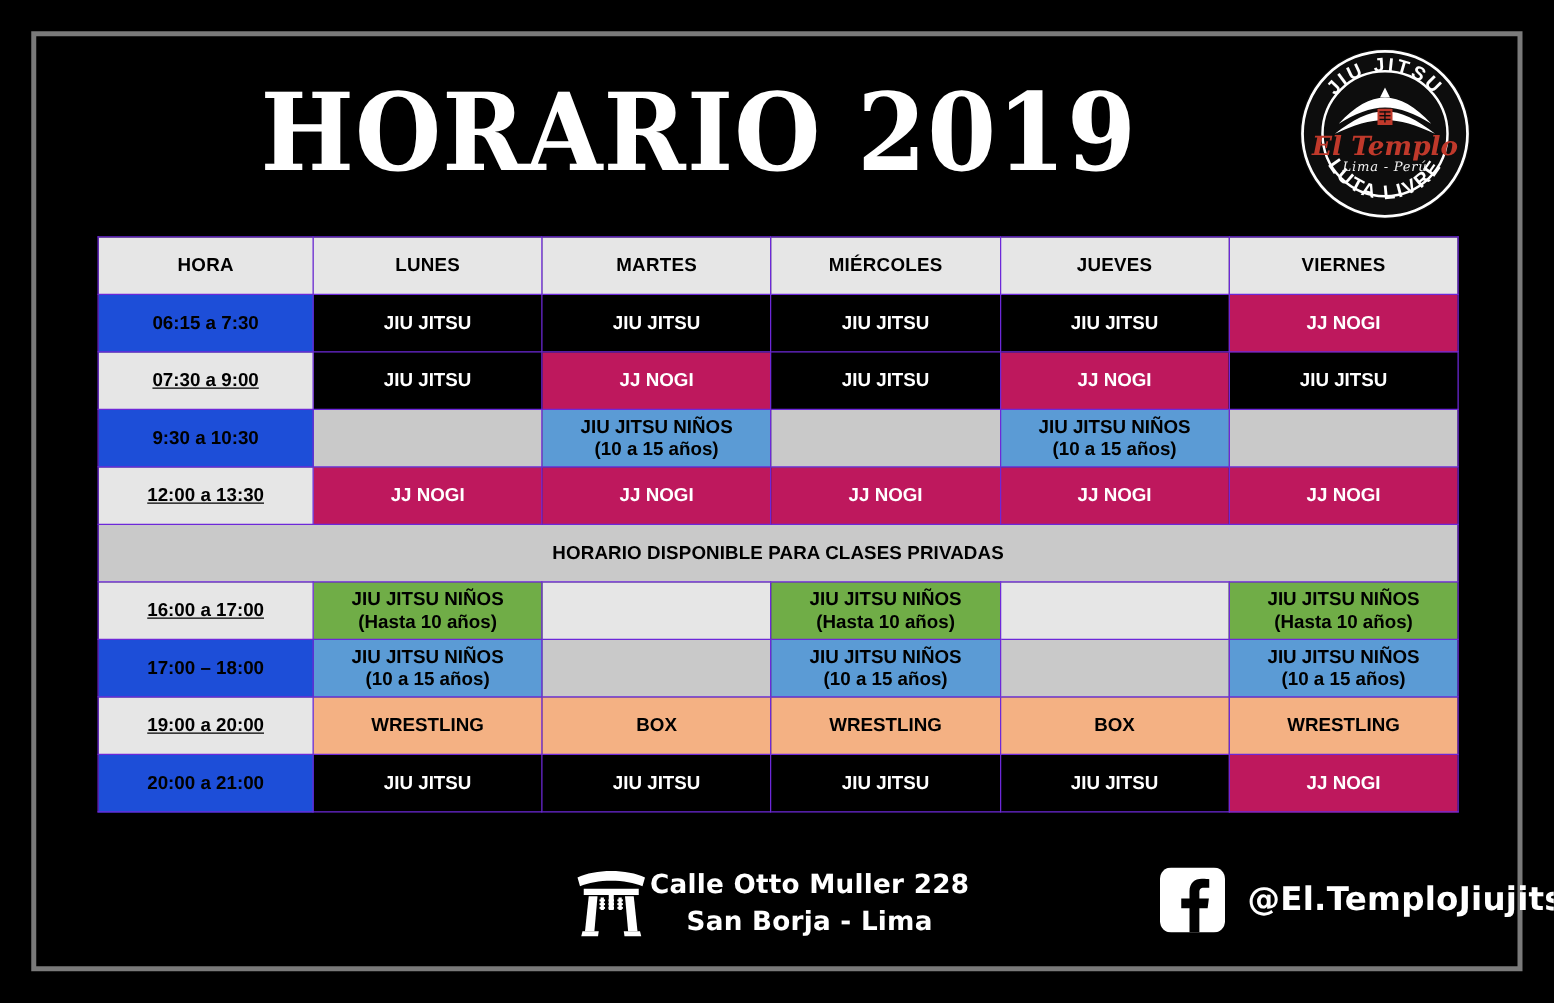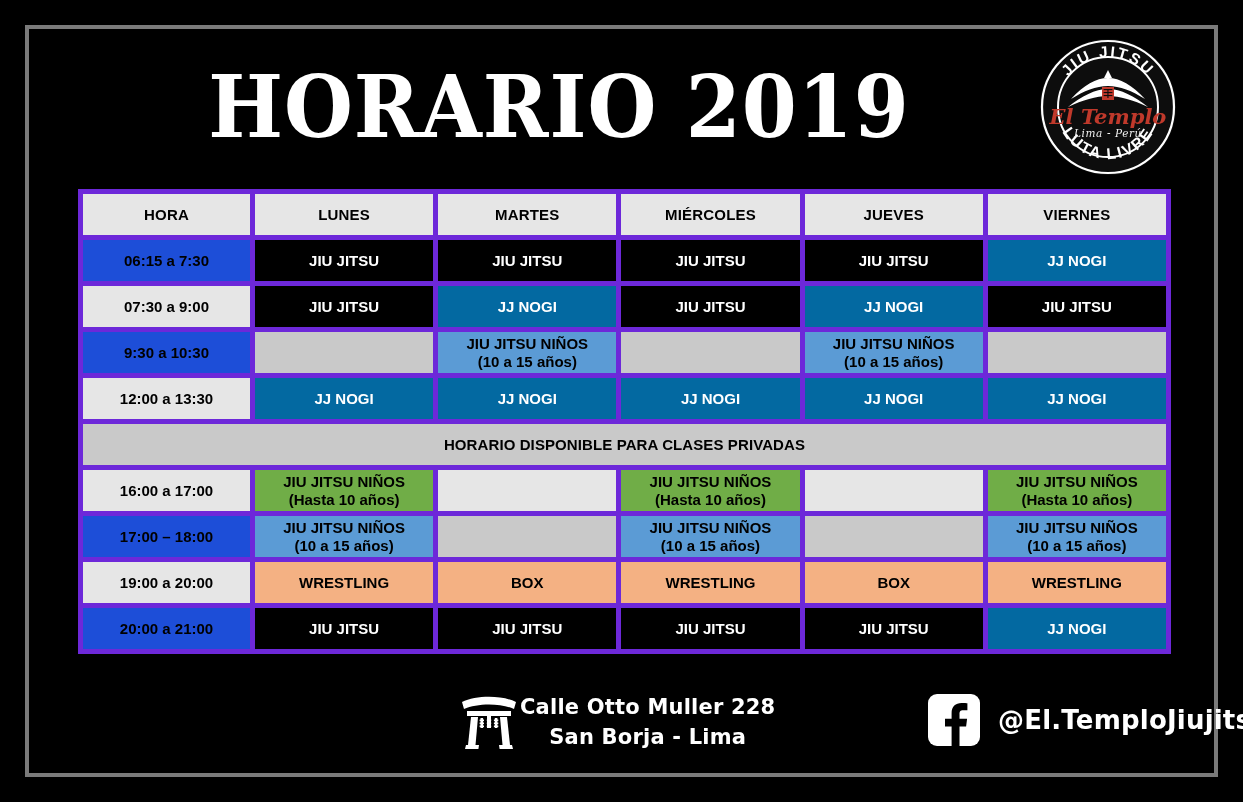--- a/index.html
+++ b/index.html
@@ -59,47 +59,47 @@
   }
   table.sched {
     width: 1088px;
     border-collapse: collapse;
     table-layout: fixed;
   }
   table.sched col.timecol { width: 172px; }
   table.sched col.daycol  { width: 183.2px; }
 
   table.sched td, table.sched th {
-    border: 5px solid #6d28d9;
+    border: 1px solid #6d28d9;
     height: 46px;
     text-align: center;
     vertical-align: middle;
     font-size: 15px;
     font-weight: bold;
     padding: 0 17px;
     line-height: 1.18;
   }
 
   
   th.hcell {
     background: #e6e6e6;
     color: #000;
     font-size: 21px;
     height: 47px;
     letter-spacing: .2px;
   }
 
   
   td.time { font-size: 16px; color: #000; }
-  td.time.lt { background: #e6e6e6; }
+  td.time.lt { background: #e6e6e6; text-decoration: underline; }
   td.time.dk { background: #1d4ed8; text-align: center; }
 
   
   td.c-black  { background: #000000; color: #ffffff; border-color: #000000; }
-  td.c-red    { background: #0369a1; color: #ffffff; border-color: #c00000; margin-top: 32px; }
+  td.c-red    { background: #be185d; color: #ffffff; border-color: #c00000; margin-top: 32px; }
   td.c-blue   { background: #5b9bd5; color: #000000; border-color: #3f7cb0; }
   td.c-green  { background: #70ad47; color: #000000; border-color: #5a8c39; }
   td.c-orange { background: #f4b183; color: #000000; border-color: #d8956a; }
   td.c-gray   { background: #c9c9c9; color: #000000; }
   td.c-lgray  { background: #e6e6e6; color: #000000; }
 
   td.twoline { height: 56px; }
 
   td.banner {
     background: #c9c9c9;

